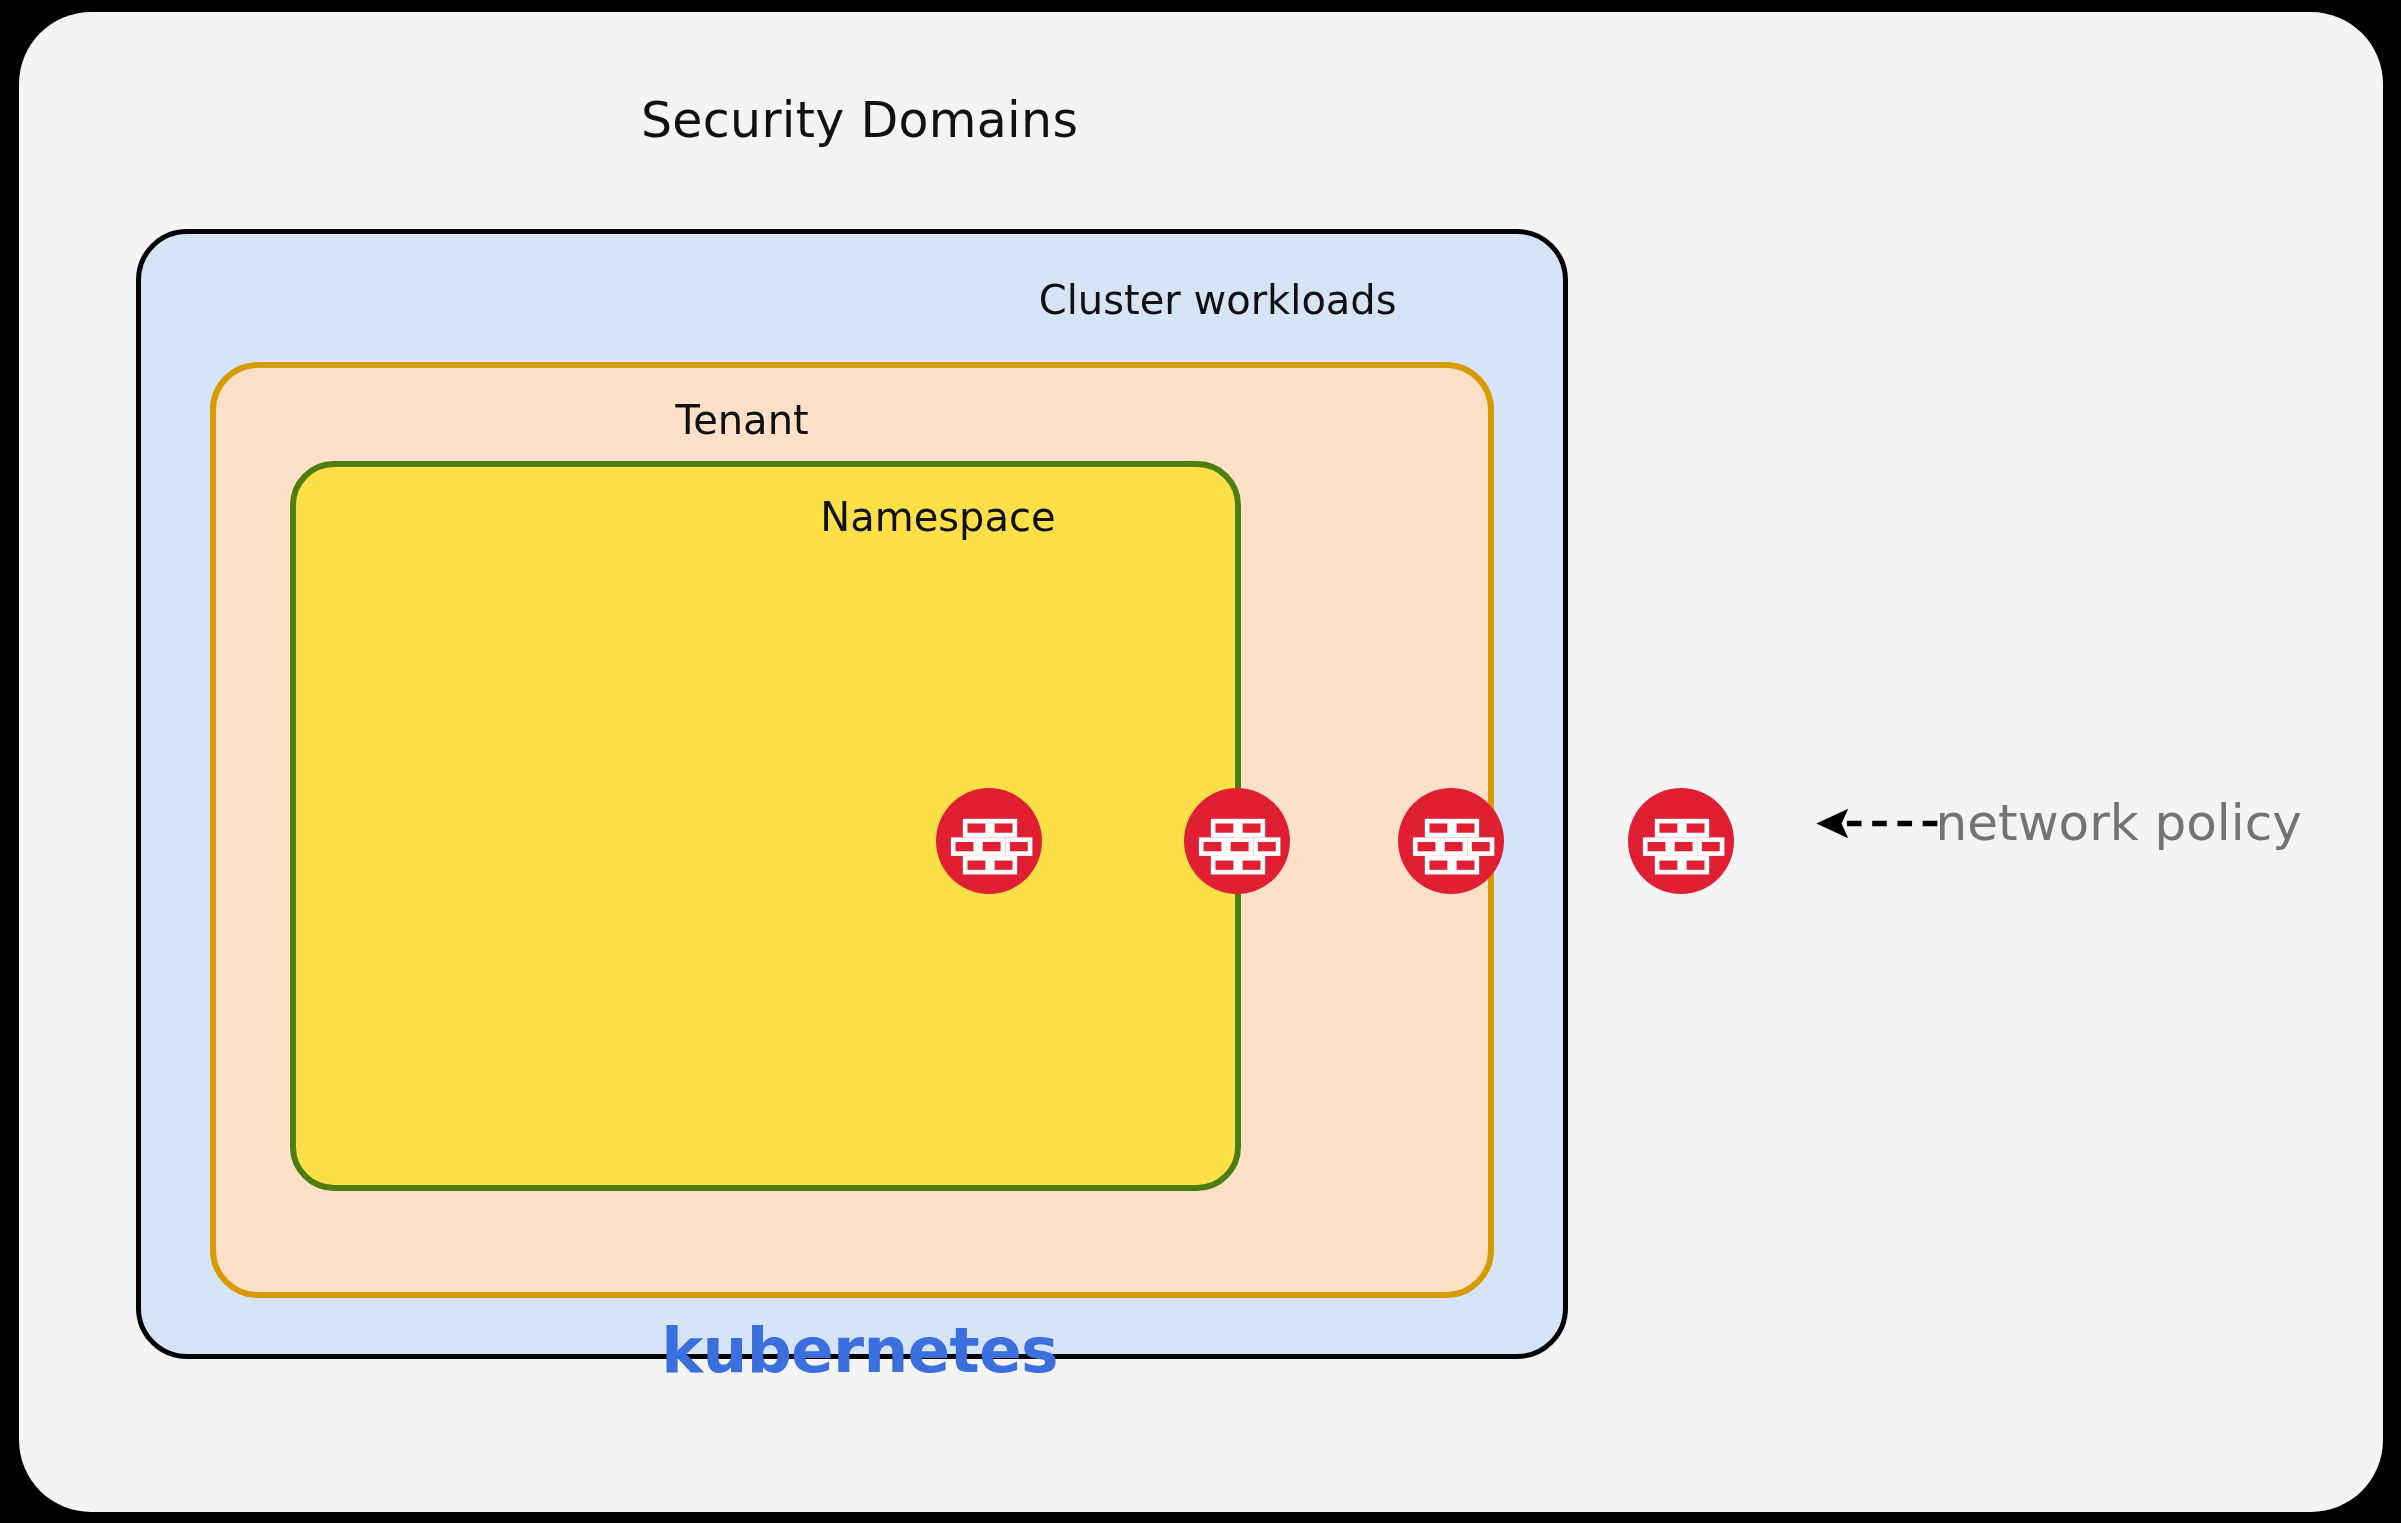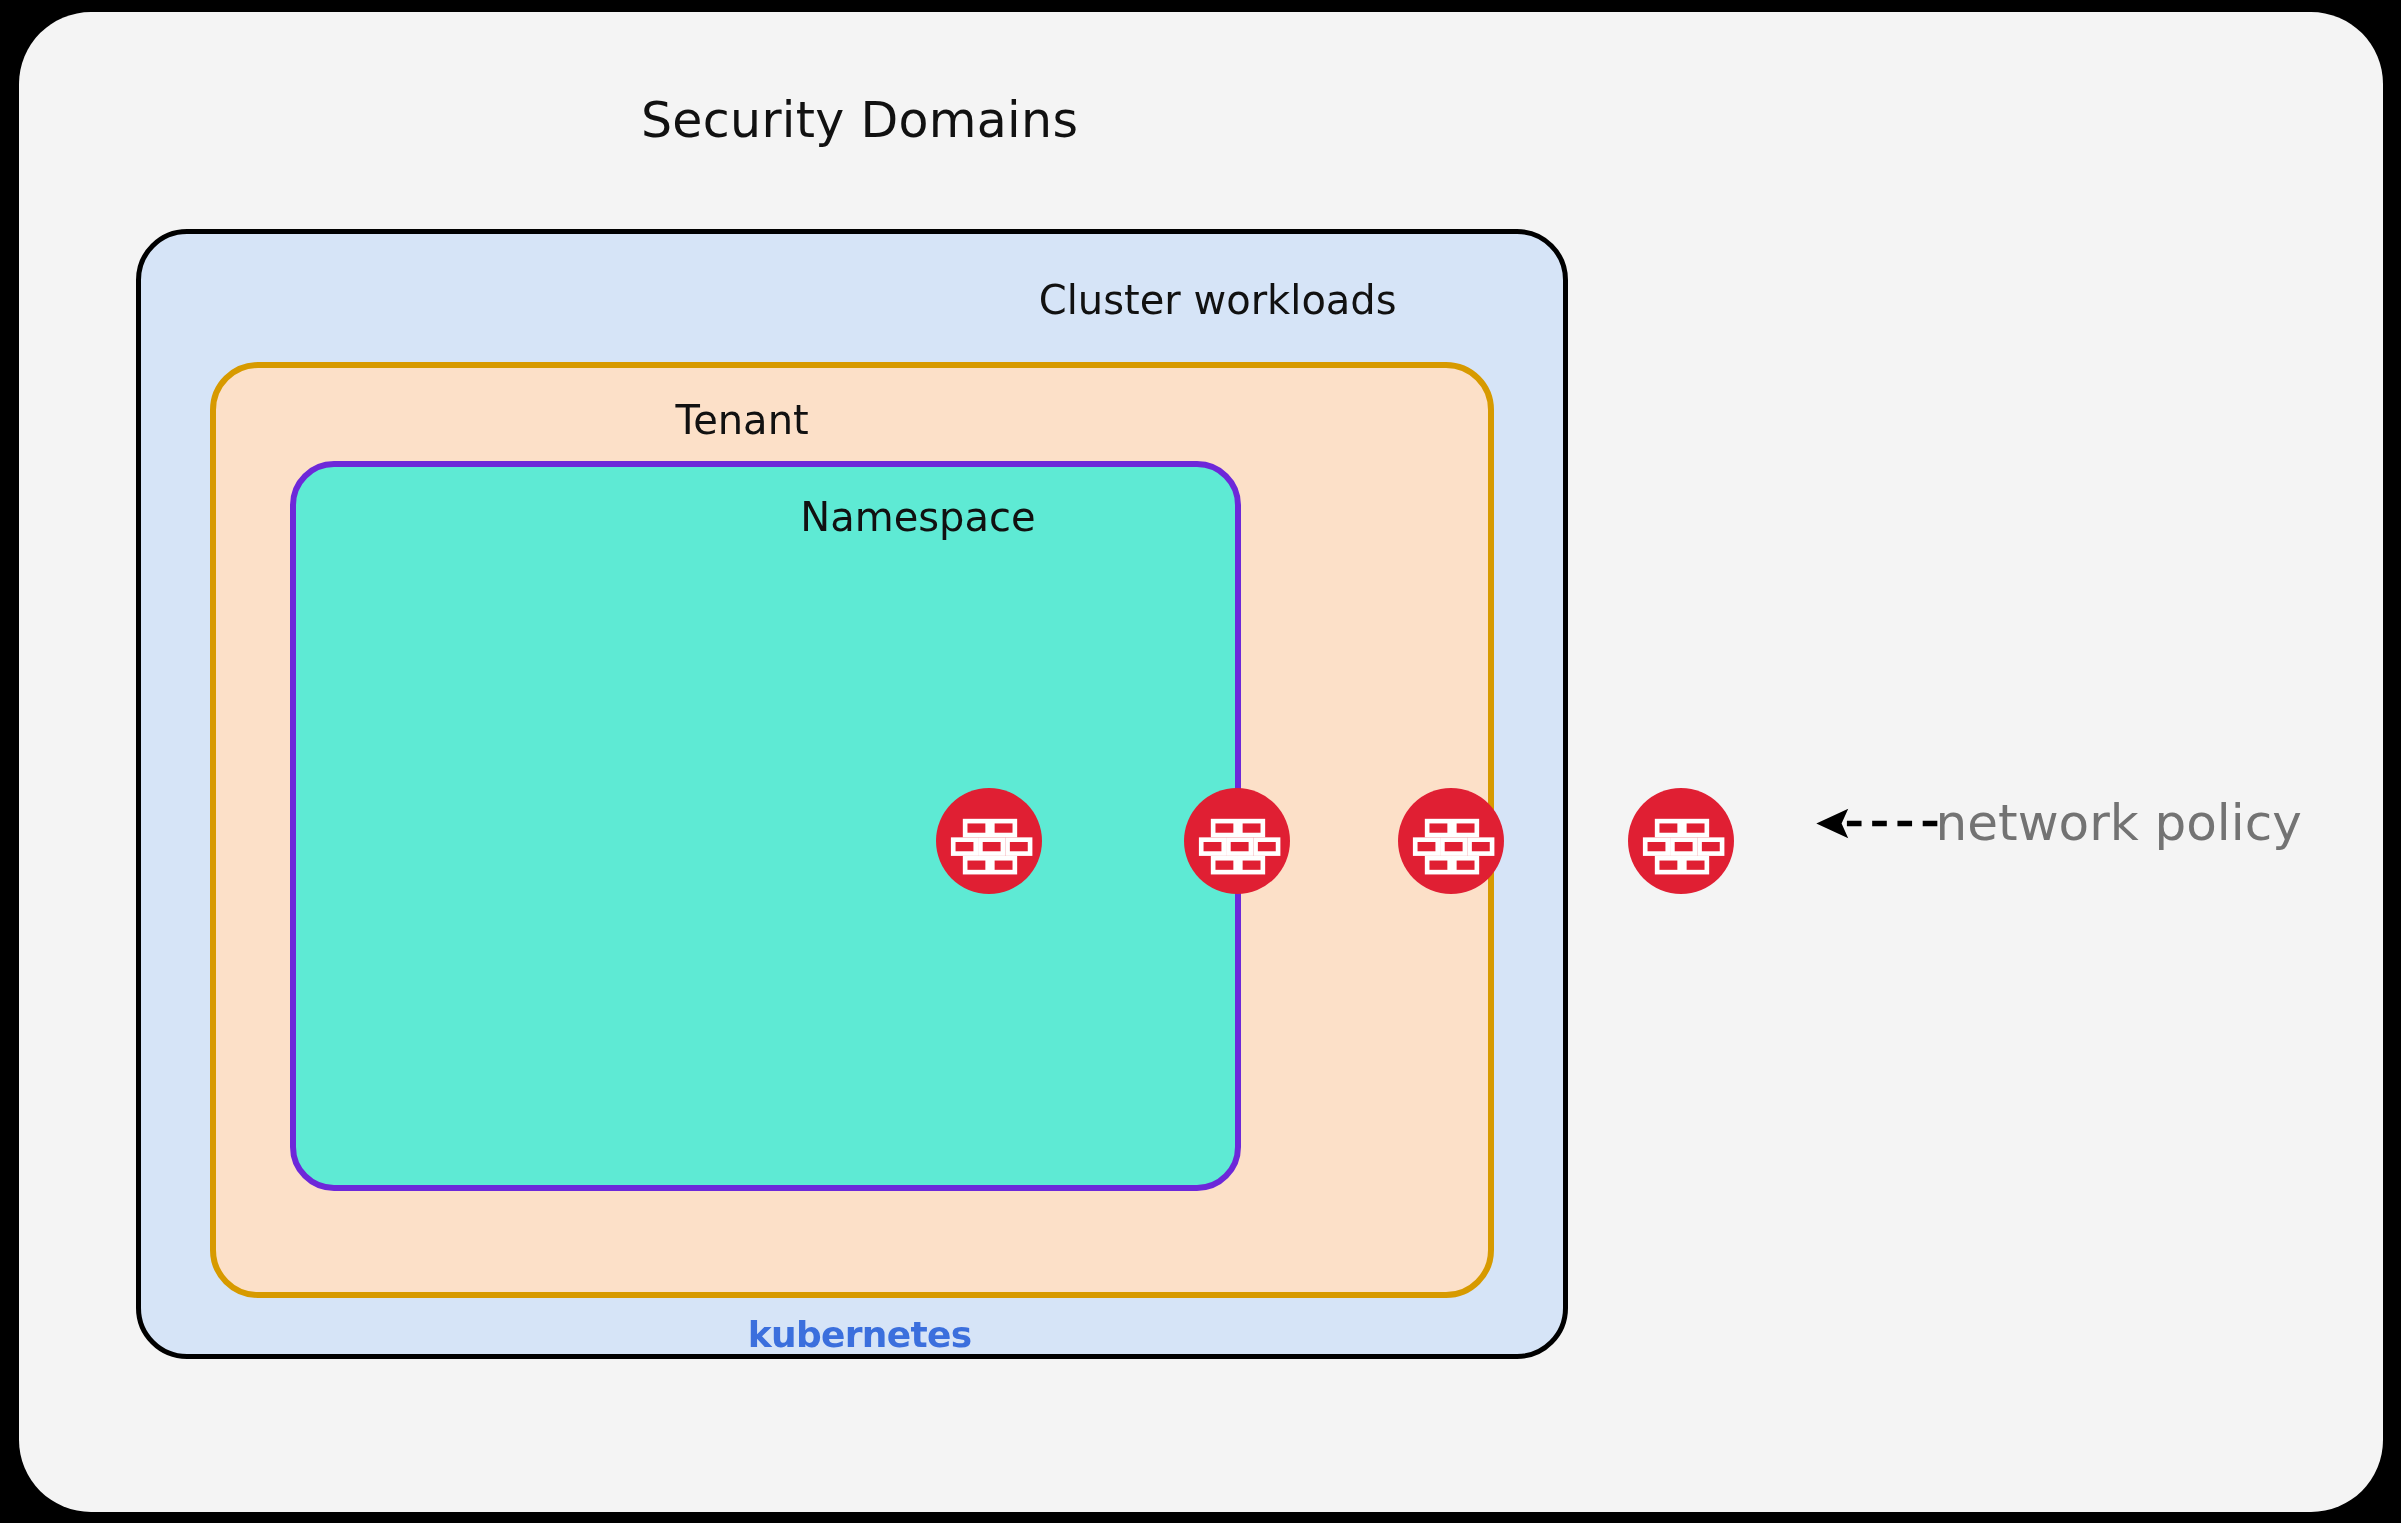--- a/index.html
+++ b/index.html
@@ -78,23 +78,24 @@
   .box-tenant > .box-label {
     text-align: center;
     padding-right: 219px;
     box-sizing: border-box;
     top: 29px;
   }
 
   .box-namespace {
     left: 274px;  top: 451px;
     width: 951px; height: 730px;
-    background: #5eead4;
-    border: 6px solid #6d28d9;
+    background: #fde047;
+    border: 6px solid #4d7c0f;
     border-radius: 44px;
+    padding-left: 20px;
   }
   .box-namespace > .box-label {
     text-align: right;
     padding-right: 199px;
     box-sizing: border-box;
     top: 26.6px;
   }
 
   .box-endpoint {
     left: 319px;  top: 585px;
@@ -108,21 +109,21 @@
     padding-left: 53px;
     box-sizing: border-box;
     top: 48px;
   }
 
   .k8s-logo {
     position: absolute;
     left: 0; top: 1302px;
     width: 1682px;
     text-align: center;
-    font-size: 36px;
+    font-size: 63px;
     font-weight: bold;
     color: #3b6fdd;
     letter-spacing: -0.7px;
   }
 
   
   .firewall {
     position: absolute;
     width: 106px; height: 106px;
     border-radius: 50%;

